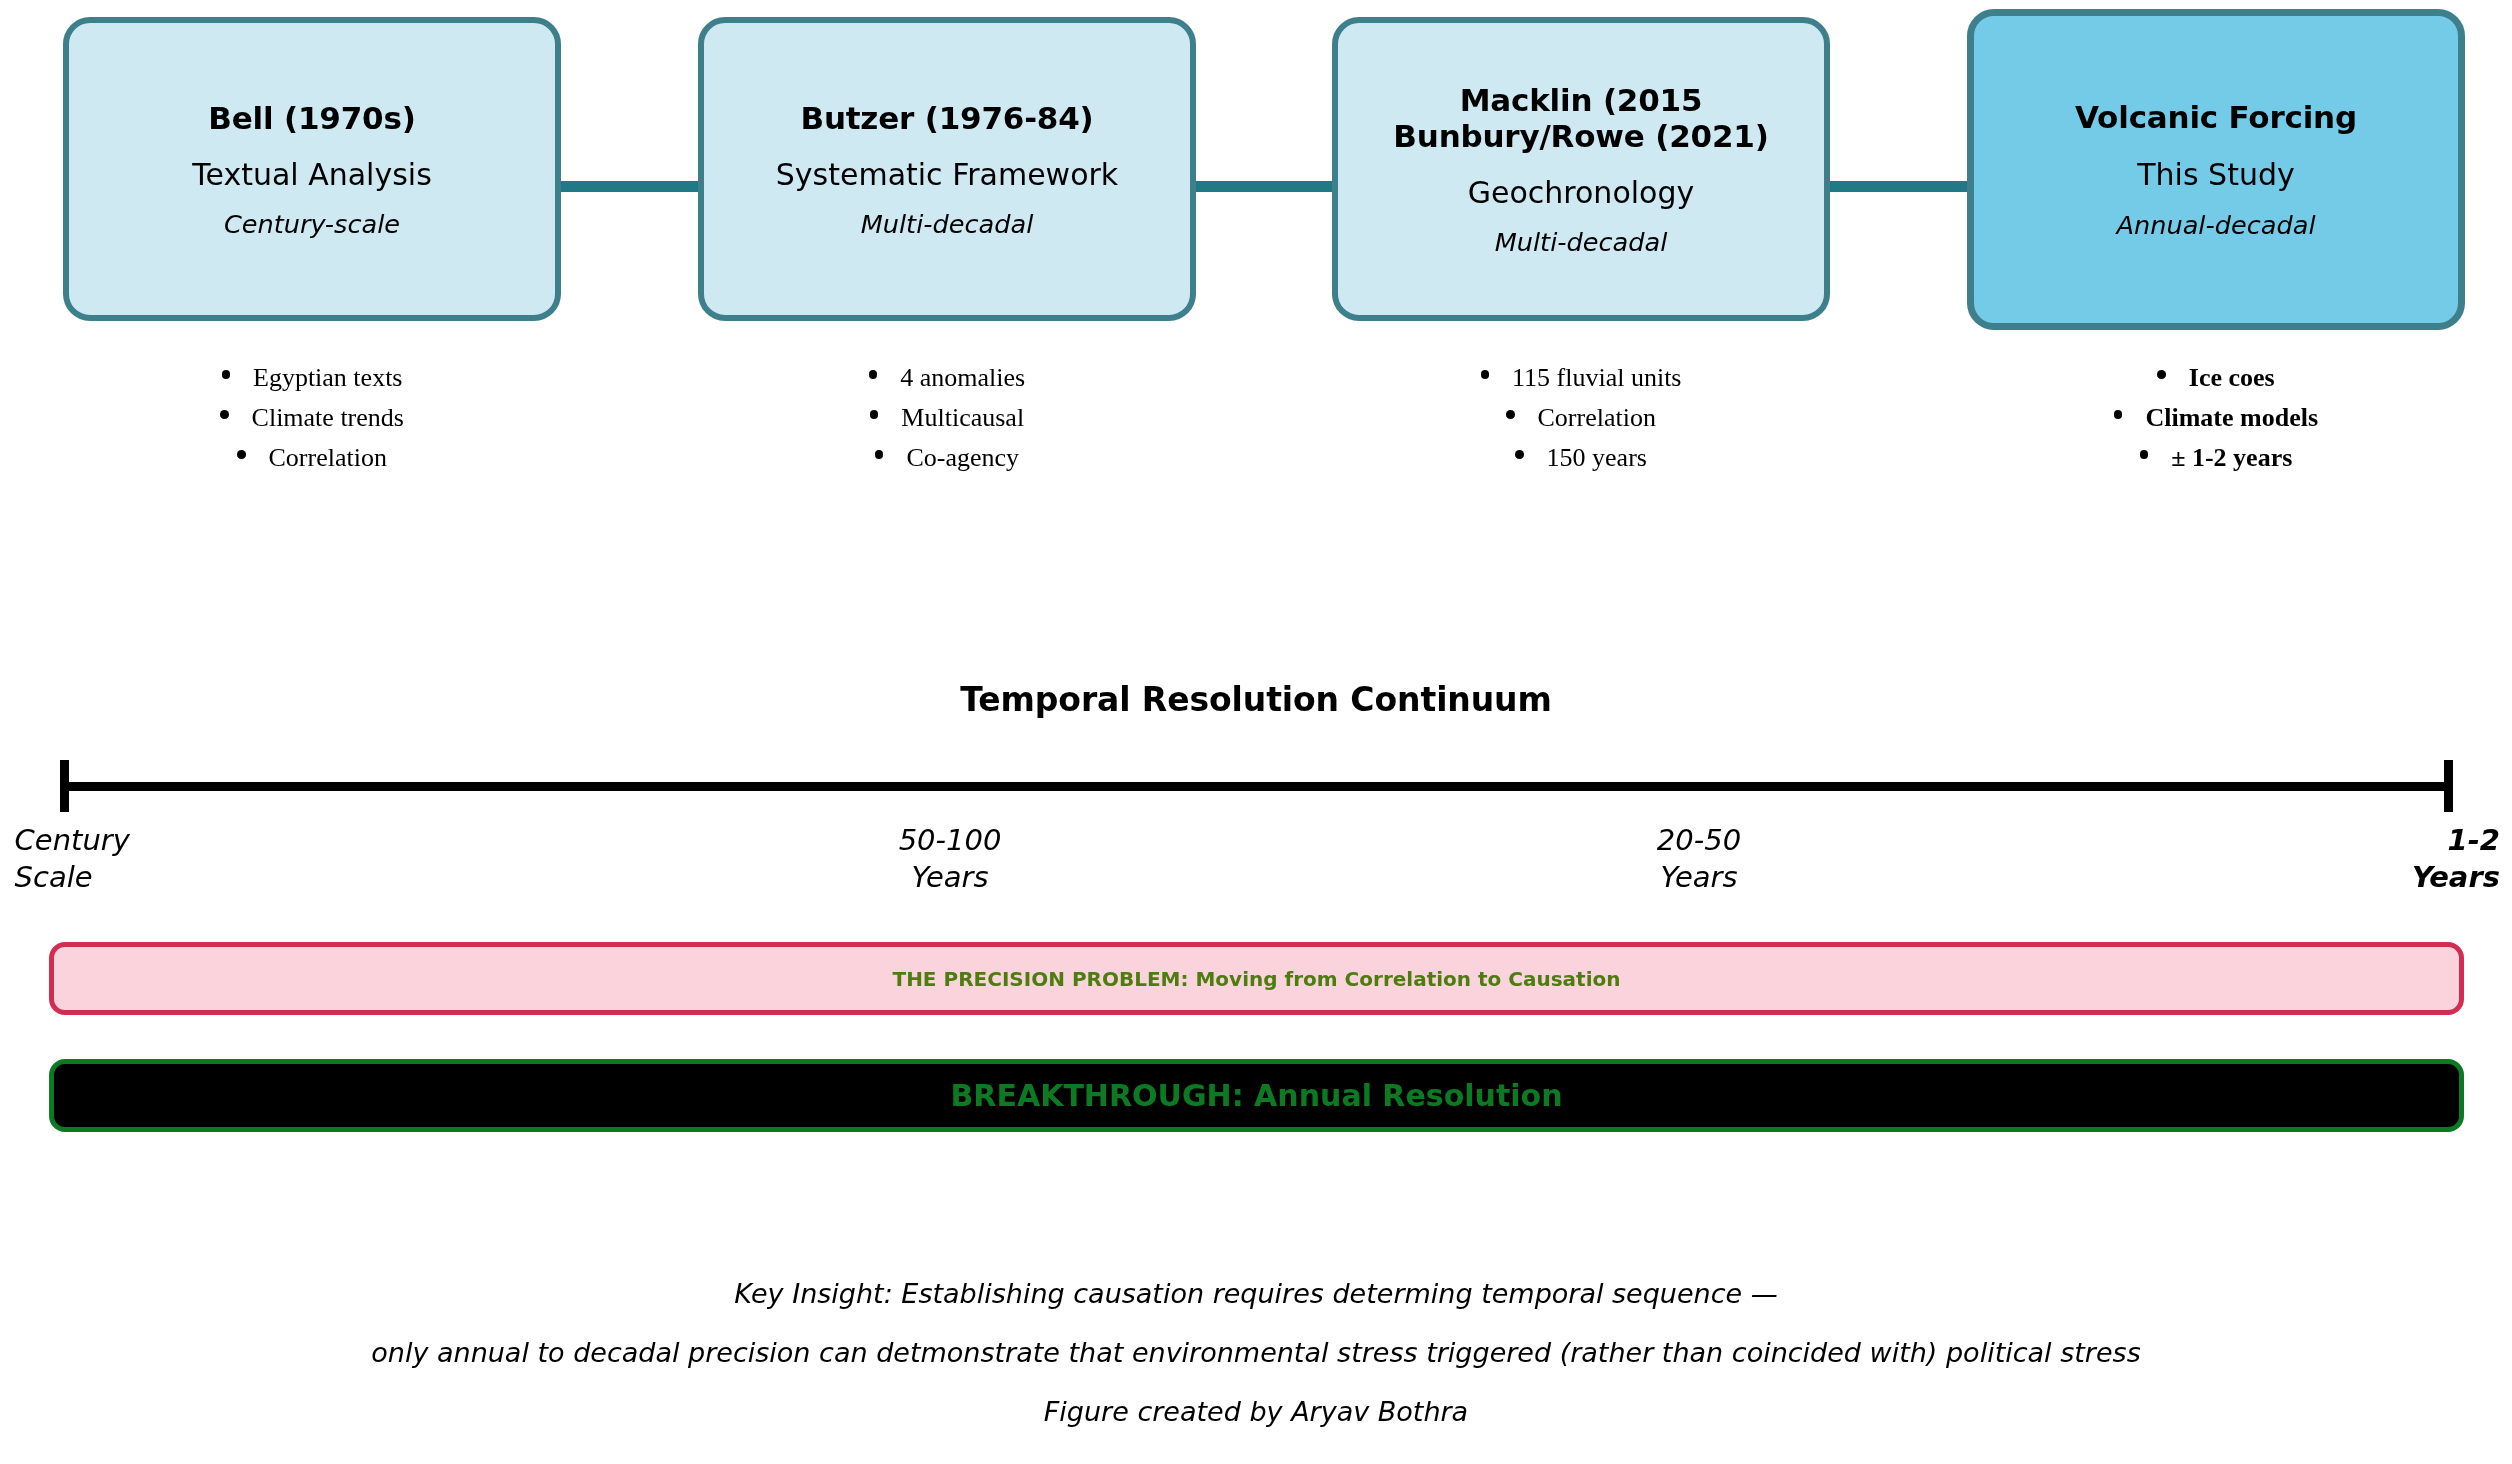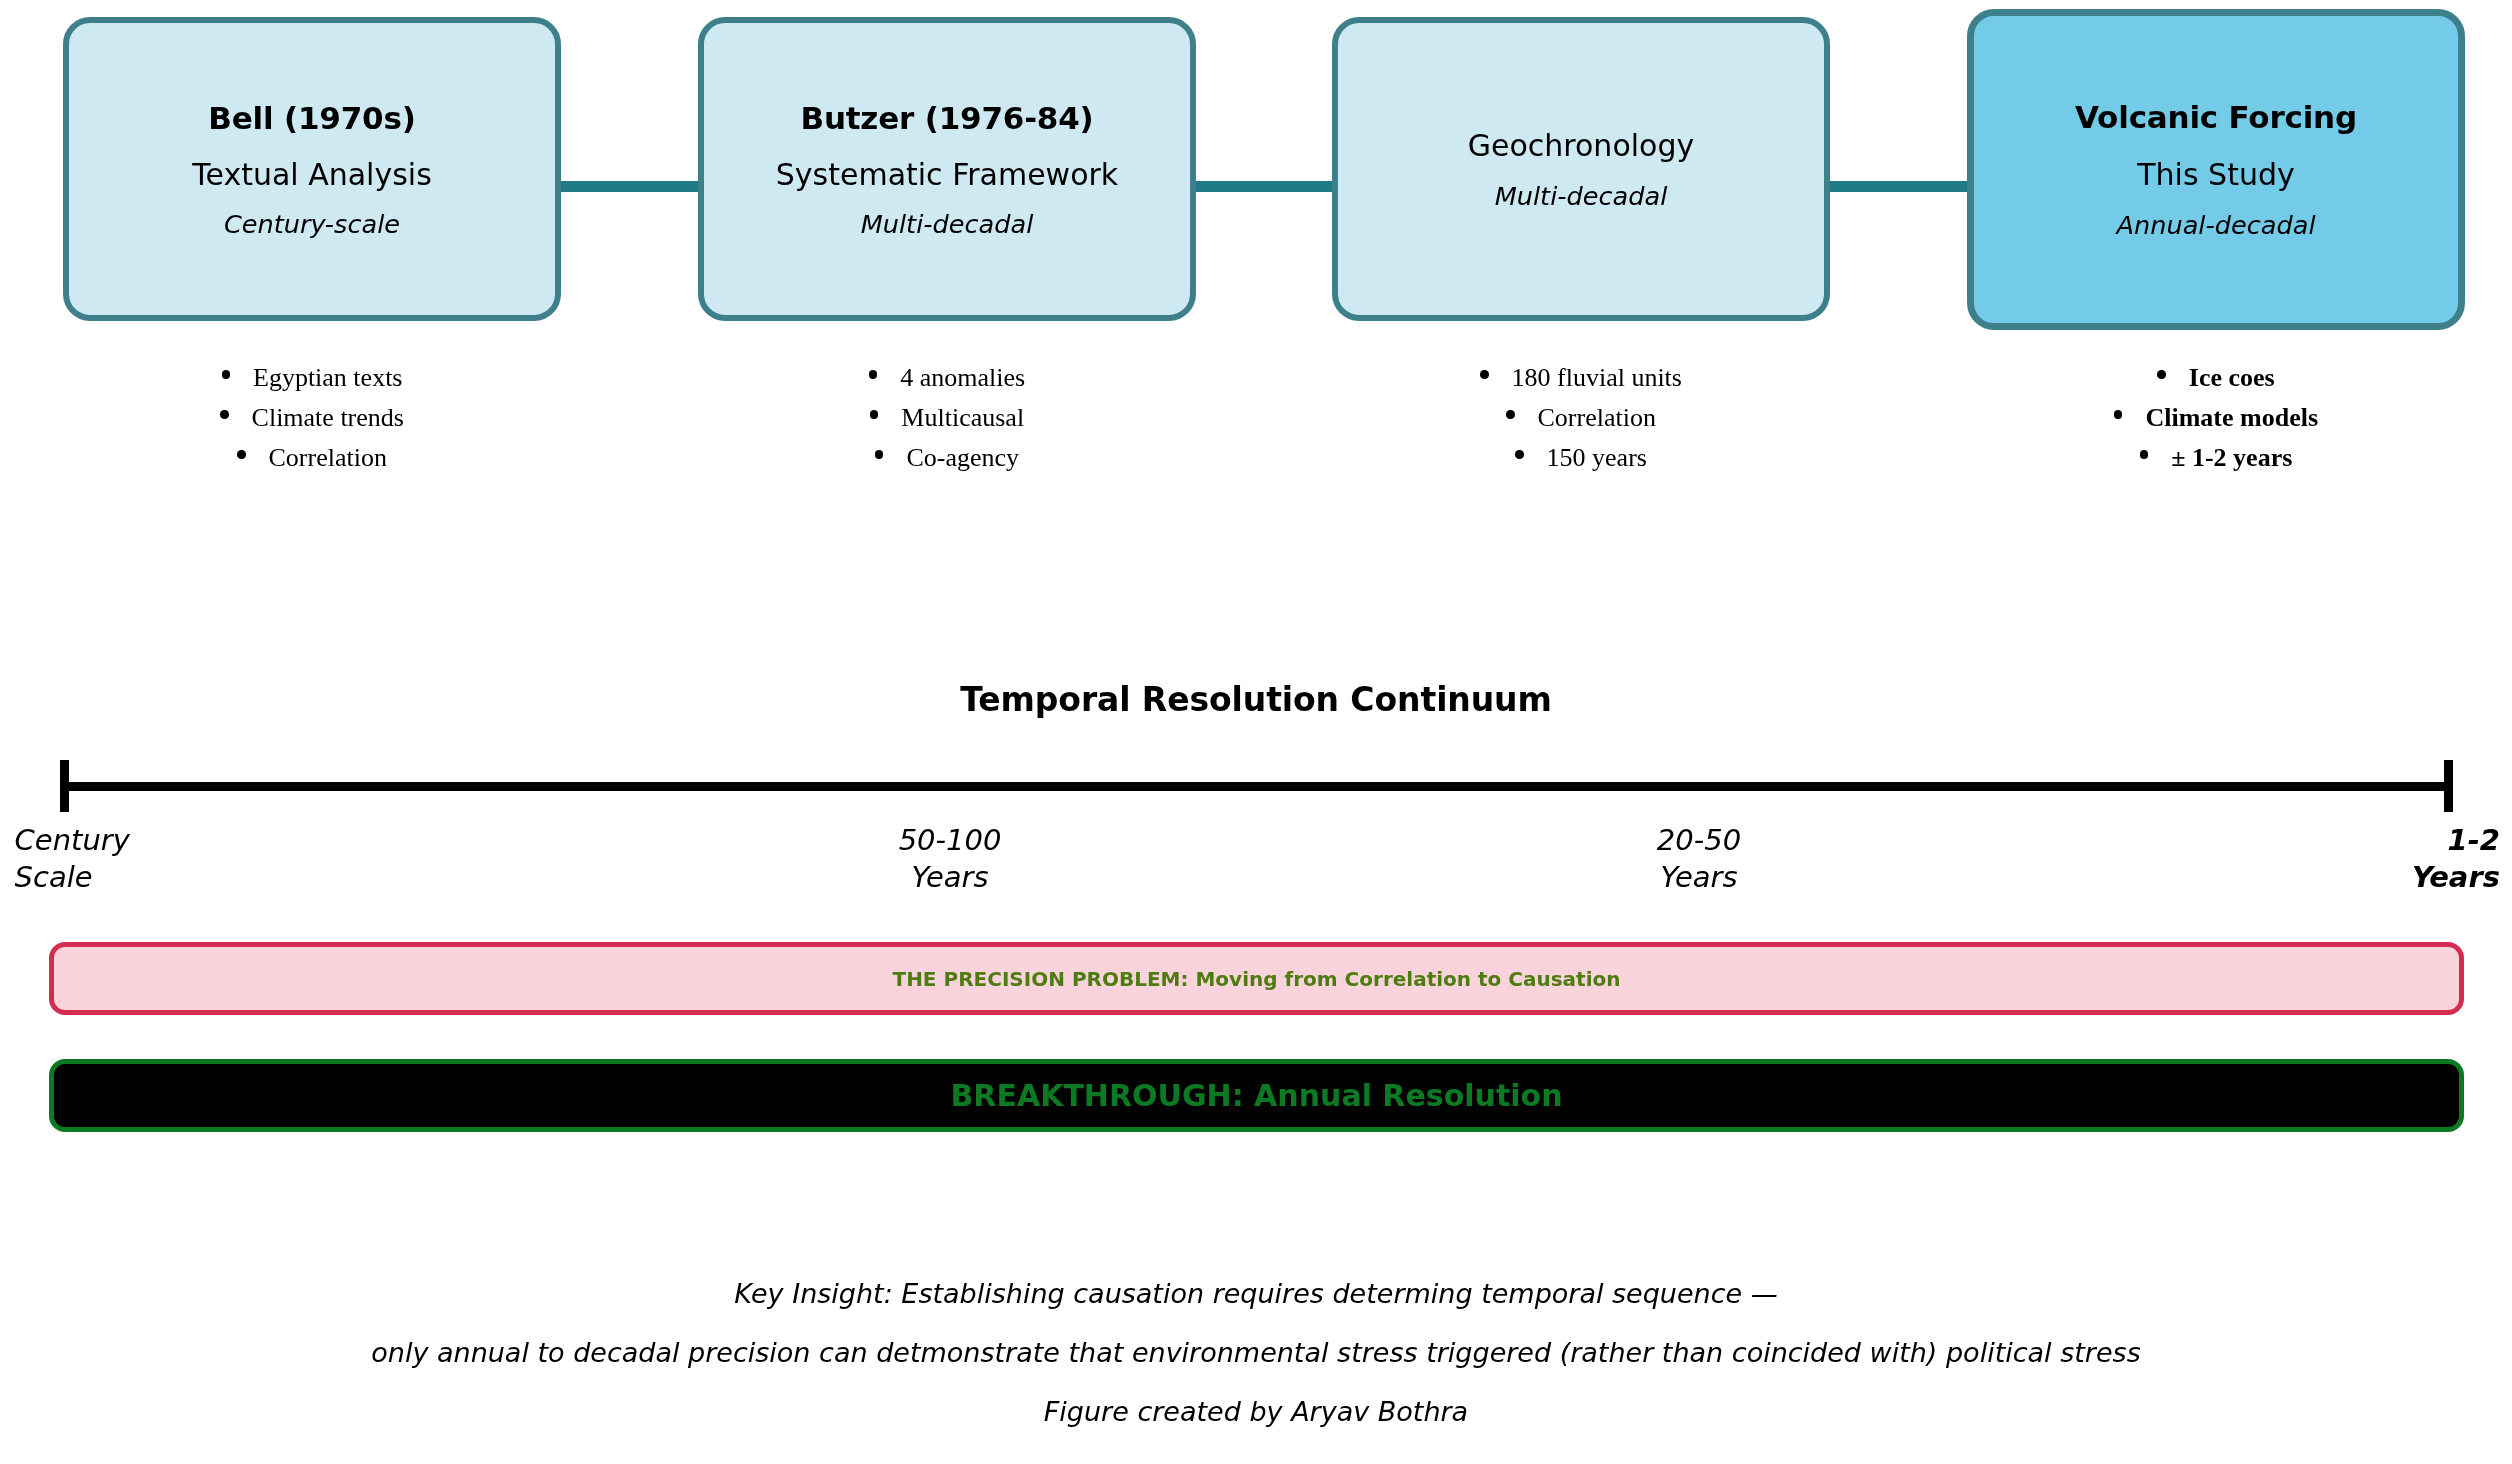--- a/index.html
+++ b/index.html
@@ -232,20 +232,24 @@
     <div class="fb-scale">Century-scale</div>
   </div>
 
   <div class="flow-box" style="left:698px;">
     <div class="fb-title">Butzer (1976-84)</div>
     <div class="fb-method">Systematic Framework</div>
     <div class="fb-scale">Multi-decadal</div>
   </div>
 
   <div class="flow-box" style="left:1332px;">
+    <div class="fb-title">
+      <div>Macklin (2015</div>
+      <div>Bunbury/Rowe (2021)</div>
+    </div>
     <div class="fb-method">Geochronology</div>
     <div class="fb-scale">Multi-decadal</div>
   </div>
 
   <div class="flow-box highlight" style="left:1967px;">
     <div class="fb-title">Volcanic Forcing</div>
     <div class="fb-method">This Study</div>
     <div class="fb-scale">Annual-decadal</div>
   </div>
 </div>
@@ -278,21 +282,21 @@
     </div>
     <div class="bullet-item">
       <span class="bullet-dot"></span>
       <span class="bullet-text">Co-agency</span>
     </div>
   </div>
 
   <div class="bullet-col" style="left:1332px;">
     <div class="bullet-item">
       <span class="bullet-dot"></span>
-      <span class="bullet-text">180 fluvial units</span>
+      <span class="bullet-text">115 fluvial units</span>
     </div>
     <div class="bullet-item">
       <span class="bullet-dot"></span>
       <span class="bullet-text">Correlation</span>
     </div>
     <div class="bullet-item">
       <span class="bullet-dot"></span>
       <span class="bullet-text">150 years</span>
     </div>
   </div>

